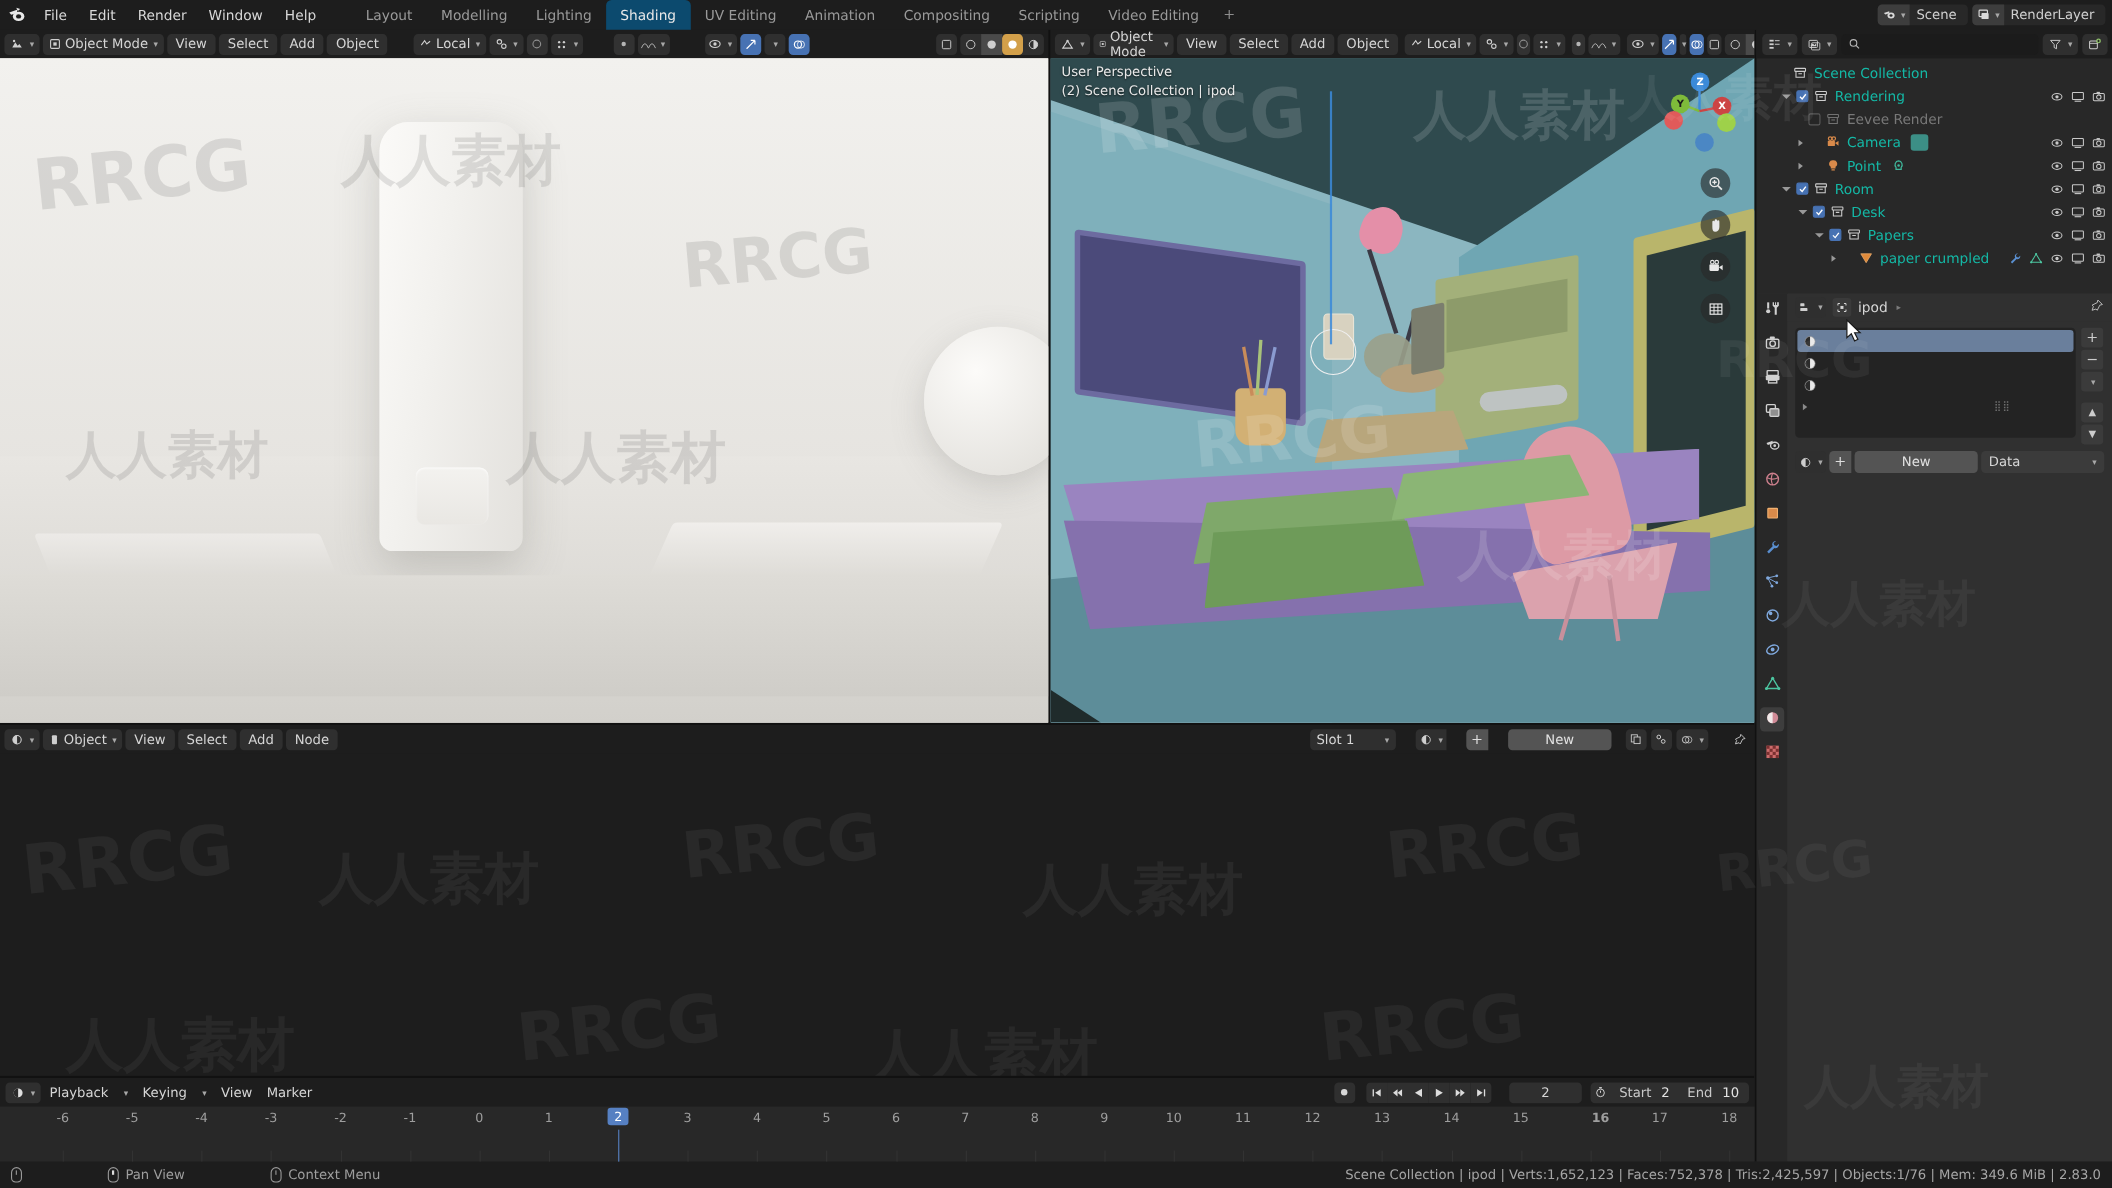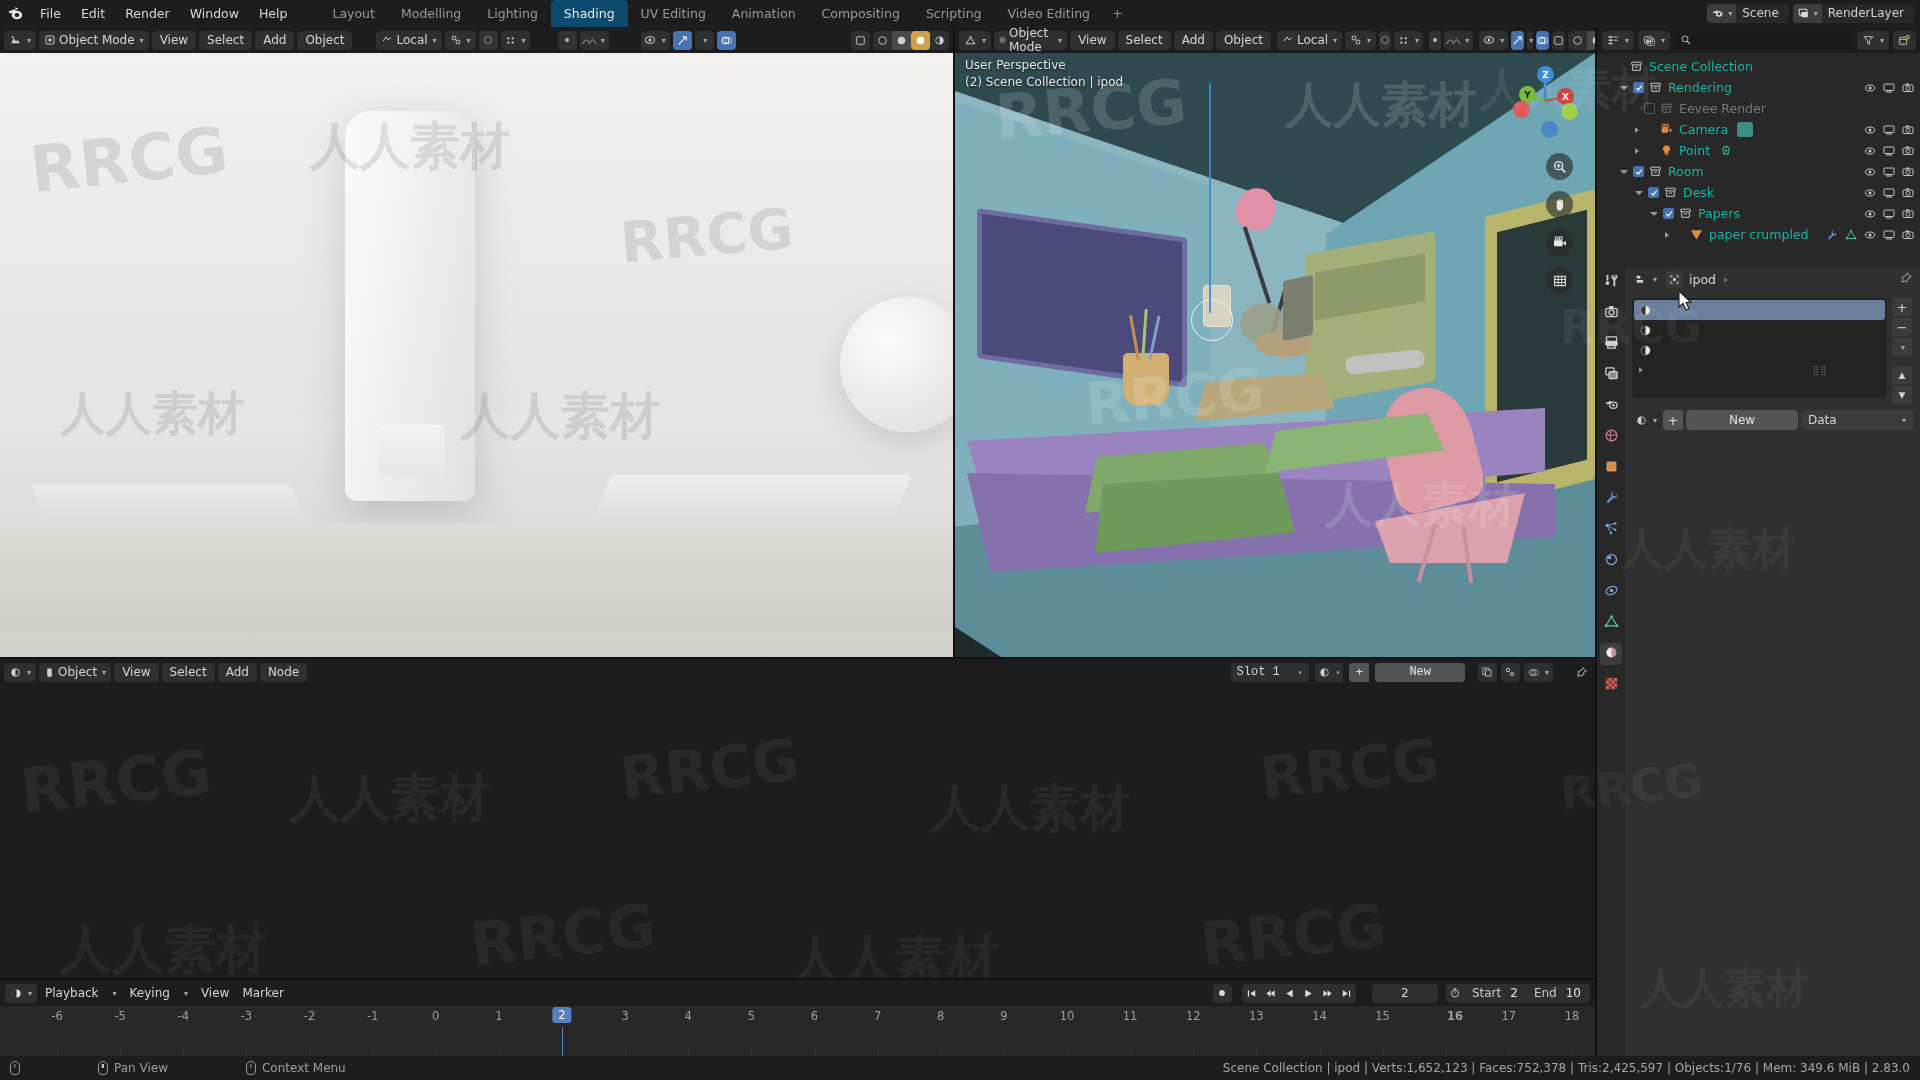--- a/index.html
+++ b/index.html
@@ -50,21 +50,21 @@
   
   .gizmo { position:absolute; right:14px; top:10px; width:76px; height:76px; }
   .giz-ball { position:absolute; width:17px; height:17px; border-radius:50%; display:flex; align-items:center; justify-content:center; font-size:9px; font-weight:bold; color:#1b1b1b; }
   .nav-btns { position:absolute; right:22px; top:100px; display:flex; flex-direction:column; gap:11px; }
   .nav-btn { width:27px; height:27px; border-radius:50%; background:rgba(40,40,40,.62); display:flex; align-items:center; justify-content:center; }
   .nav-btn svg { width:16px; height:16px; }
 
   
   .shader-ed { flex:1; display:flex; flex-direction:column; min-height:0; border-top:2px solid #111; }
   .shader-canvas { flex:1; background:#1d1d1d; position:relative; overflow:hidden; }
-  .slot-grp { display:flex; align-items:center; gap:6px; margin-left:auto;font-family:Liberation Mono, monospace; }
+  .slot-grp { display:flex; align-items:center; gap:18px; margin-left:auto; }
   .slot-box { width:78px; background:#2f2f2f; border-radius:4px; height:19px; line-height:19px; padding:0 6px; font-size:12px; display:flex; align-items:center; justify-content:space-between; }
   .newbtn { background:#545454; border-radius:4px; height:19px; line-height:19px; padding:0 34px; font-size:12px; color:#e2e2e2; }
   .plusbtn { background:#545454; border-radius:4px 0 0 4px; width:20px; height:19px; display:flex; align-items:center; justify-content:center; color:#ddd; font-size:13px; }
 
   
   .timeline { height:78px; flex:0 0 78px; background:#1d1d1d; display:flex; flex-direction:column; border-top:2px solid #111; }
   .tl-header { height:26px; display:flex; align-items:center; padding:0 5px; gap:3px; }
   .tl-playback { display:flex; align-items:center; gap:2px; margin-left:auto; }
   .pb-btn { width:19px; height:19px; background:#2f2f2f; display:flex; align-items:center; justify-content:center; }
   .pb-grp { display:flex; border-radius:4px; overflow:hidden; }

